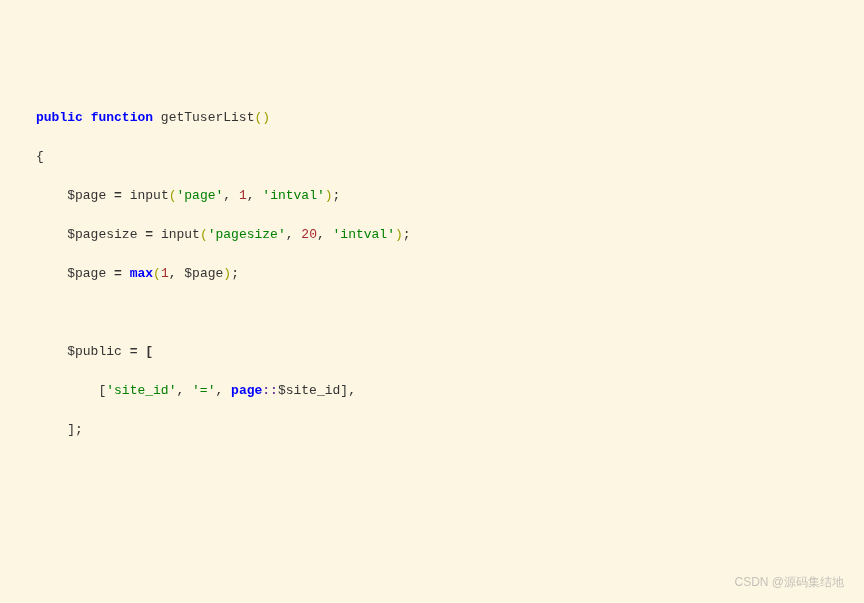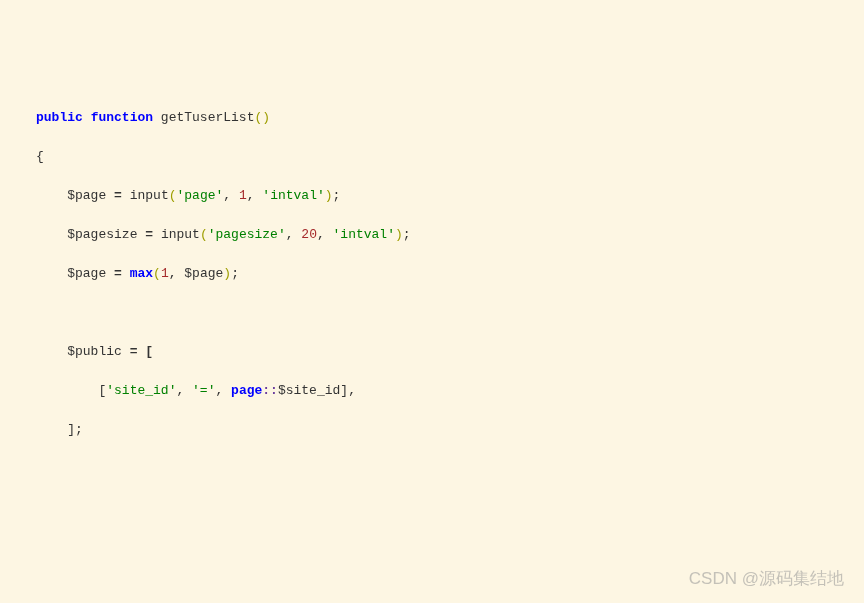--- a/index.html
+++ b/index.html
@@ -26,21 +26,21 @@
     .num { color: #a52a2a; }
     .scope { color: #6b3e9e; font-weight: bold; }
     .paren { color: #9e9e00; }
     .var { color: #333; }
     .op { color: #333; font-weight: bold; }
     .watermark {
       position: absolute;
       bottom: 12px;
       right: 20px;
       color: rgba(150,150,150,0.55);
-      font-size: 17px;
+      font-size: 12px;
       font-family: sans-serif;
       pointer-events: none;
     }
   </style>
 </head>
 <body>
 
 
 
 <div>

